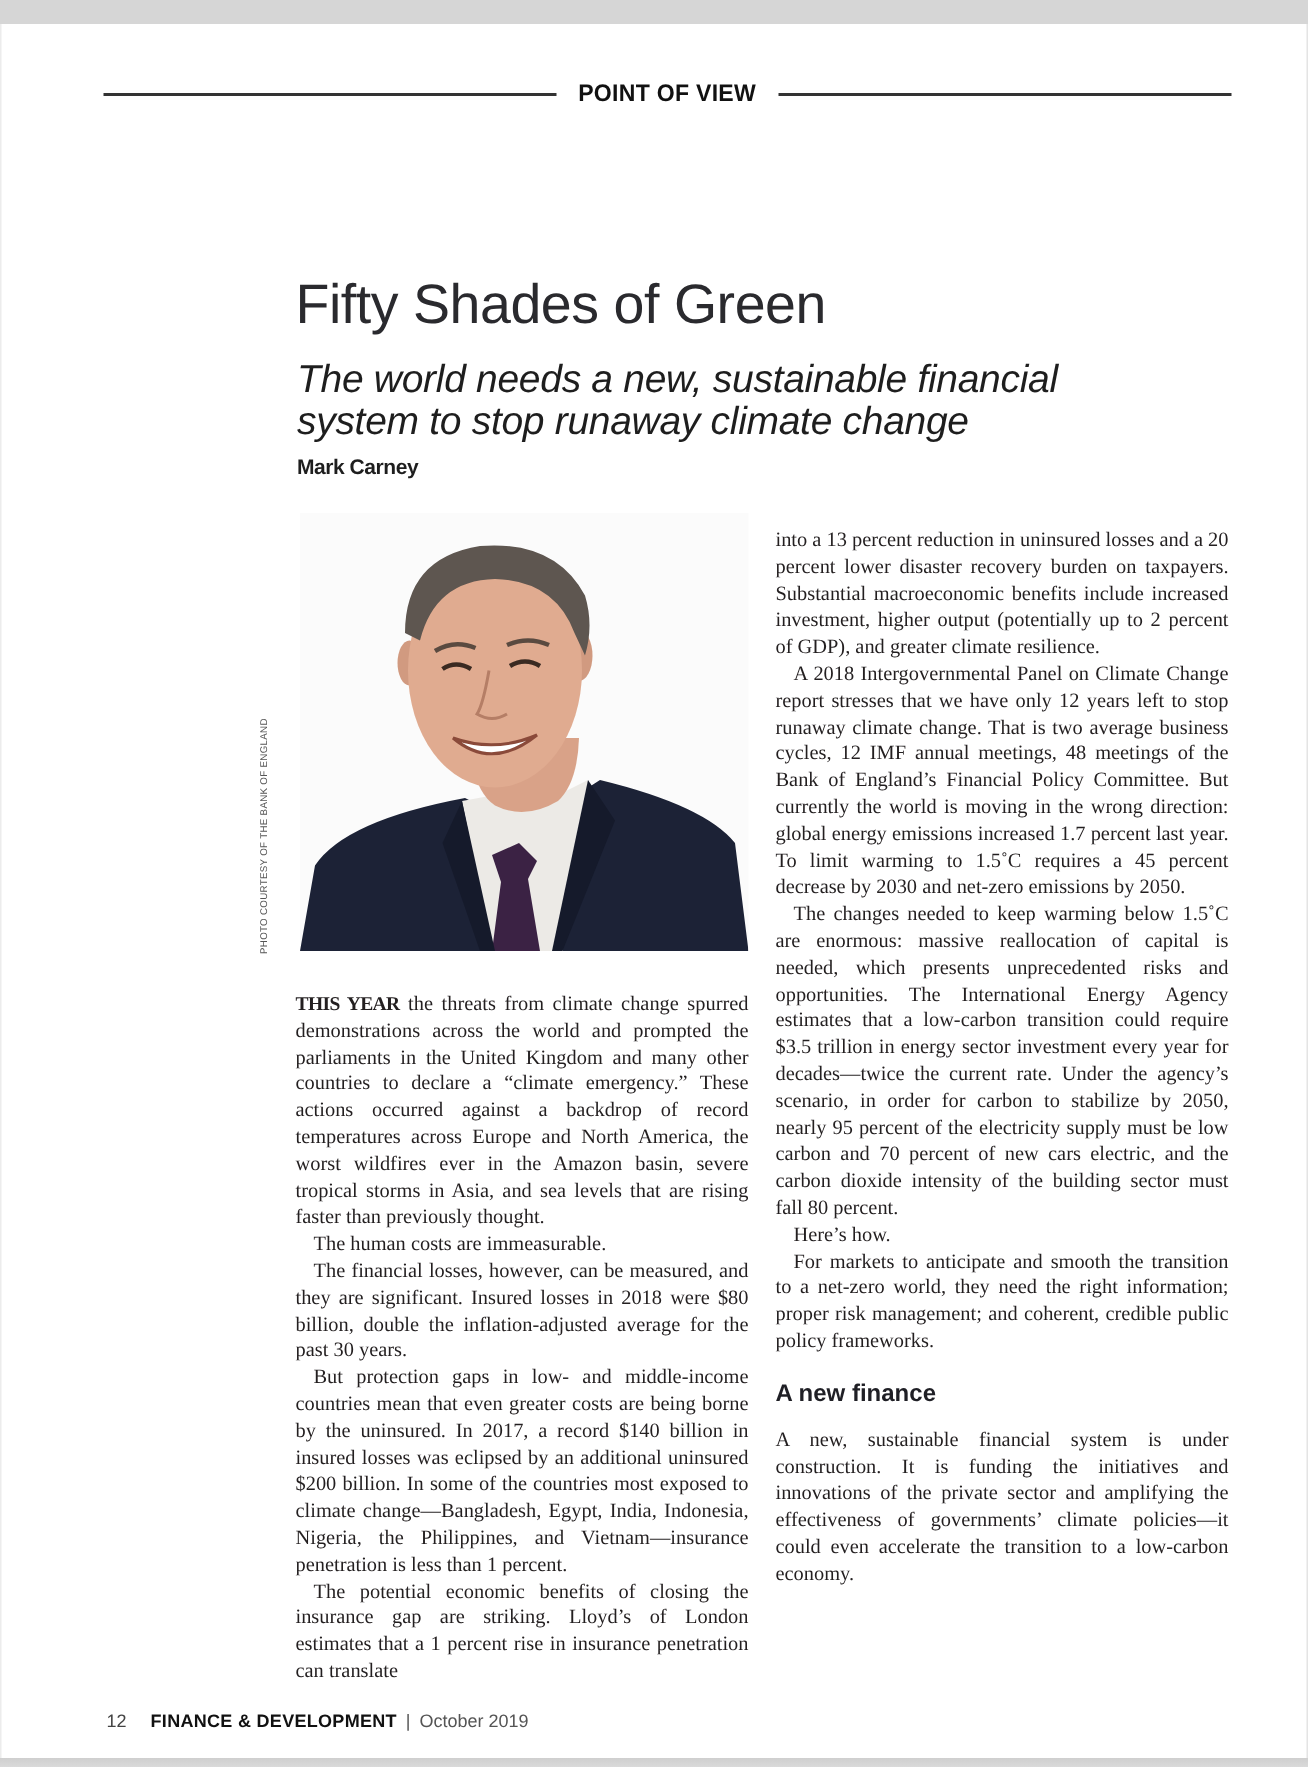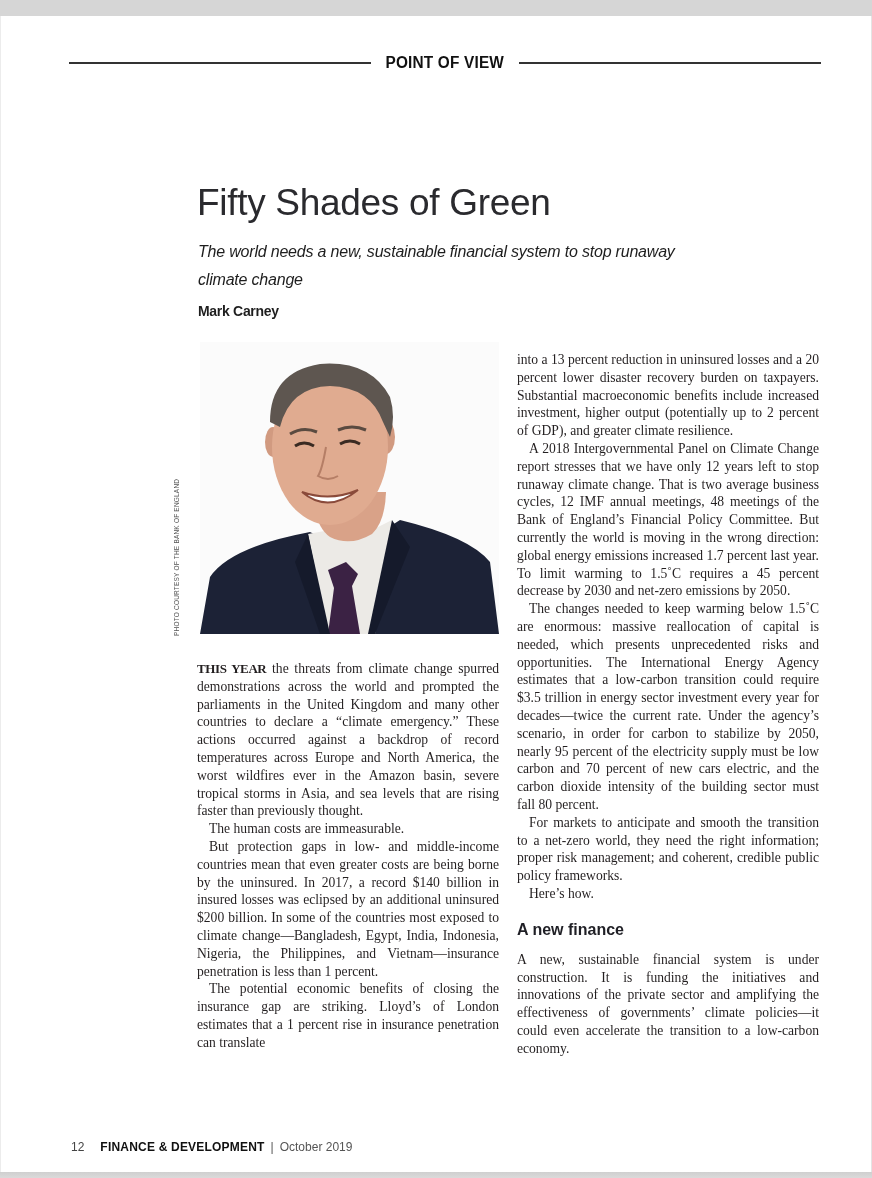--- a/index.html
+++ b/index.html
@@ -36,21 +36,21 @@
   
   .title {
     position: absolute; left: 196px; top: 166px;
     font-family: "Liberation Sans", sans-serif;
     font-weight: normal; font-size: 37px; color: #2a2a2e;
     letter-spacing: -0.3px; margin: 0;
   }
   .subtitle {
     position: absolute; left: 197px; top: 222px; width: 520px;
     font-family: "Liberation Sans", sans-serif; font-style: italic;
-    font-size: 16px; line-height: 28px; color: #1e1e1e; margin: 0;
+    font-size: 26px; line-height: 28px; color: #1e1e1e; margin: 0;
     letter-spacing: -0.2px;
   }
   .byline {
     position: absolute; left: 197px; top: 287px;
     font-family: "Liberation Sans", sans-serif; font-weight: bold;
     font-size: 14px; color: #1e1e1e; letter-spacing: -0.3px;
   }
   
   .photo {
     position: absolute; left: 199px; top: 326px; width: 299px; height: 292px;
@@ -137,30 +137,31 @@
       <path d="M126 105 Q122 128 118 134 Q128 140 138 134" stroke="#b57e66" stroke-width="2" fill="none"></path>
 
       <path d="M102 150 Q128 172 158 148 Q130 160 102 150 Z" fill="#ffffff" stroke="#8a4a3a" stroke-width="2"></path>
     </svg>
   </div>
   <div class="photo-credit">PHOTO COURTESY OF THE BANK OF ENGLAND</div>
 
   <div class="col col-left">
     <p class="noindent"><span class="lead">THIS YEAR</span><span> the threats from climate change spurred demonstrations across the world and prompted the parliaments in the United Kingdom and many other countries to declare a “climate emergency.” These actions occurred against a backdrop of record temperatures across Europe and North America, the worst wildfires ever in the Amazon basin, severe tropical storms in Asia, and sea levels that are rising faster than previously thought.</span></p>
     <p>The human costs are immeasurable.</p>
+    <p>The financial losses, however, can be measured, and they are significant. Insured losses in 2018 were $80 billion, double the inflation-adjusted average for the past 30 years.</p>
     <p>But protection gaps in low- and middle-income countries mean that even greater costs are being borne by the uninsured. In 2017, a record $140 billion in insured losses was eclipsed by an additional uninsured $200 billion. In some of the countries most exposed to climate change—Bangladesh, Egypt, India, Indonesia, Nigeria, the Philippines, and Vietnam—insurance penetration is less than 1 percent.</p>
     <p>The potential economic benefits of closing the insurance gap are striking. Lloyd’s of London estimates that a 1 percent rise in insurance penetration can translate</p>
   </div>
 
   <div class="col col-right">
     <p class="noindent">into a 13 percent reduction in uninsured losses and a 20 percent lower disaster recovery burden on taxpayers. Substantial macroeconomic benefits include increased investment, higher output (potentially up to 2 percent of GDP), and greater climate resilience.</p>
     <p>A 2018 Intergovernmental Panel on Climate Change report stresses that we have only 12 years left to stop runaway climate change. That is two average business cycles, 12 IMF annual meetings, 48 meetings of the Bank of England’s Financial Policy Committee. But currently the world is moving in the wrong direction: global energy emissions increased 1.7 percent last year. To limit warming to 1.5˚C requires a 45 percent decrease by 2030 and net-zero emissions by 2050.</p>
     <p>The changes needed to keep warming below 1.5˚C are enormous: massive reallocation of capital is needed, which presents unprecedented risks and opportunities. The International Energy Agency estimates that a low-carbon transition could require $3.5 trillion in energy sector investment every year for decades—twice the current rate. Under the agency’s scenario, in order for carbon to stabilize by 2050, nearly 95 percent of the electricity supply must be low carbon and 70 percent of new cars electric, and the carbon dioxide intensity of the building sector must fall 80 percent.</p>
+    <p>Here’s how.</p>
     <p>For markets to anticipate and smooth the transition to a net-zero world, they need the right information; proper risk management; and coherent, credible public policy frameworks.</p>
-    <p>Here’s how.</p>
     <div class="subhead">A new finance</div>
     <p class="noindent">A new, sustainable financial system is under construction. It is funding the initiatives and innovations of the private sector and amplifying the effectiveness of governments’ climate policies—it could even accelerate the transition to a low-carbon economy.</p>
   </div>
 
   <div class="footer">
     <span class="pg">12</span>
     <span class="mag">FINANCE &amp; DEVELOPMENT</span>
     <span class="sep">|</span>
     <span class="date">October 2019</span>
   </div>

